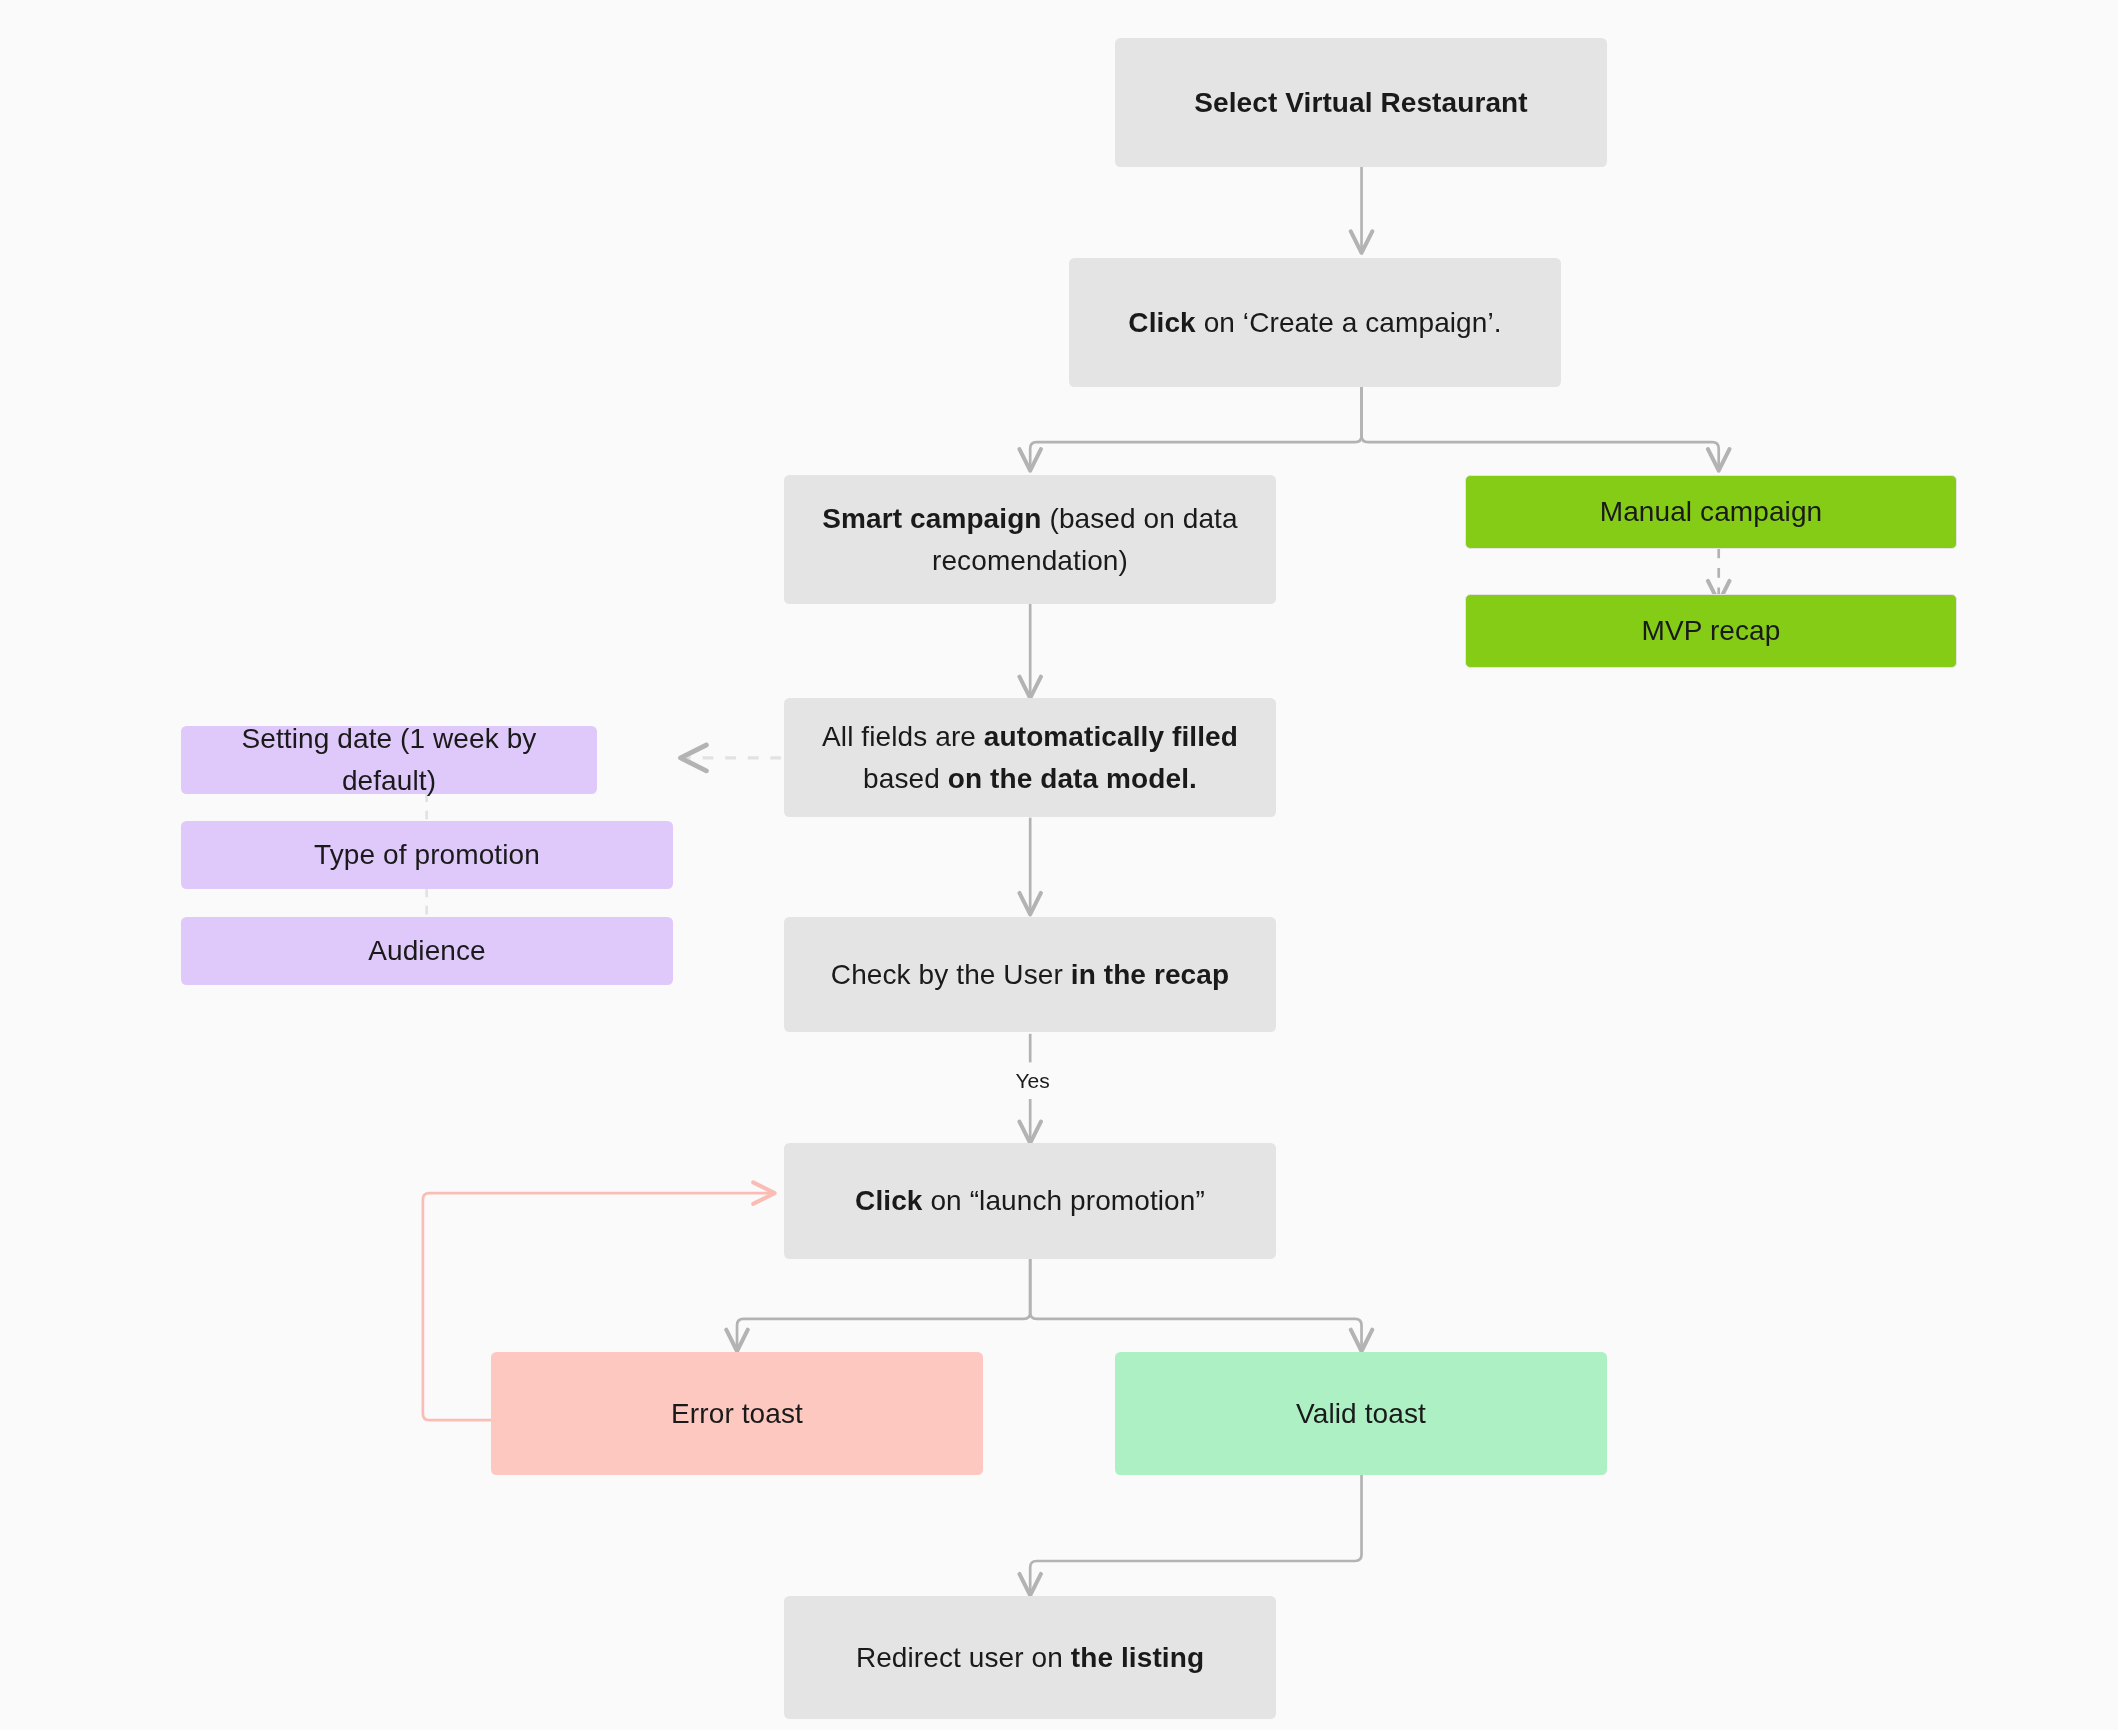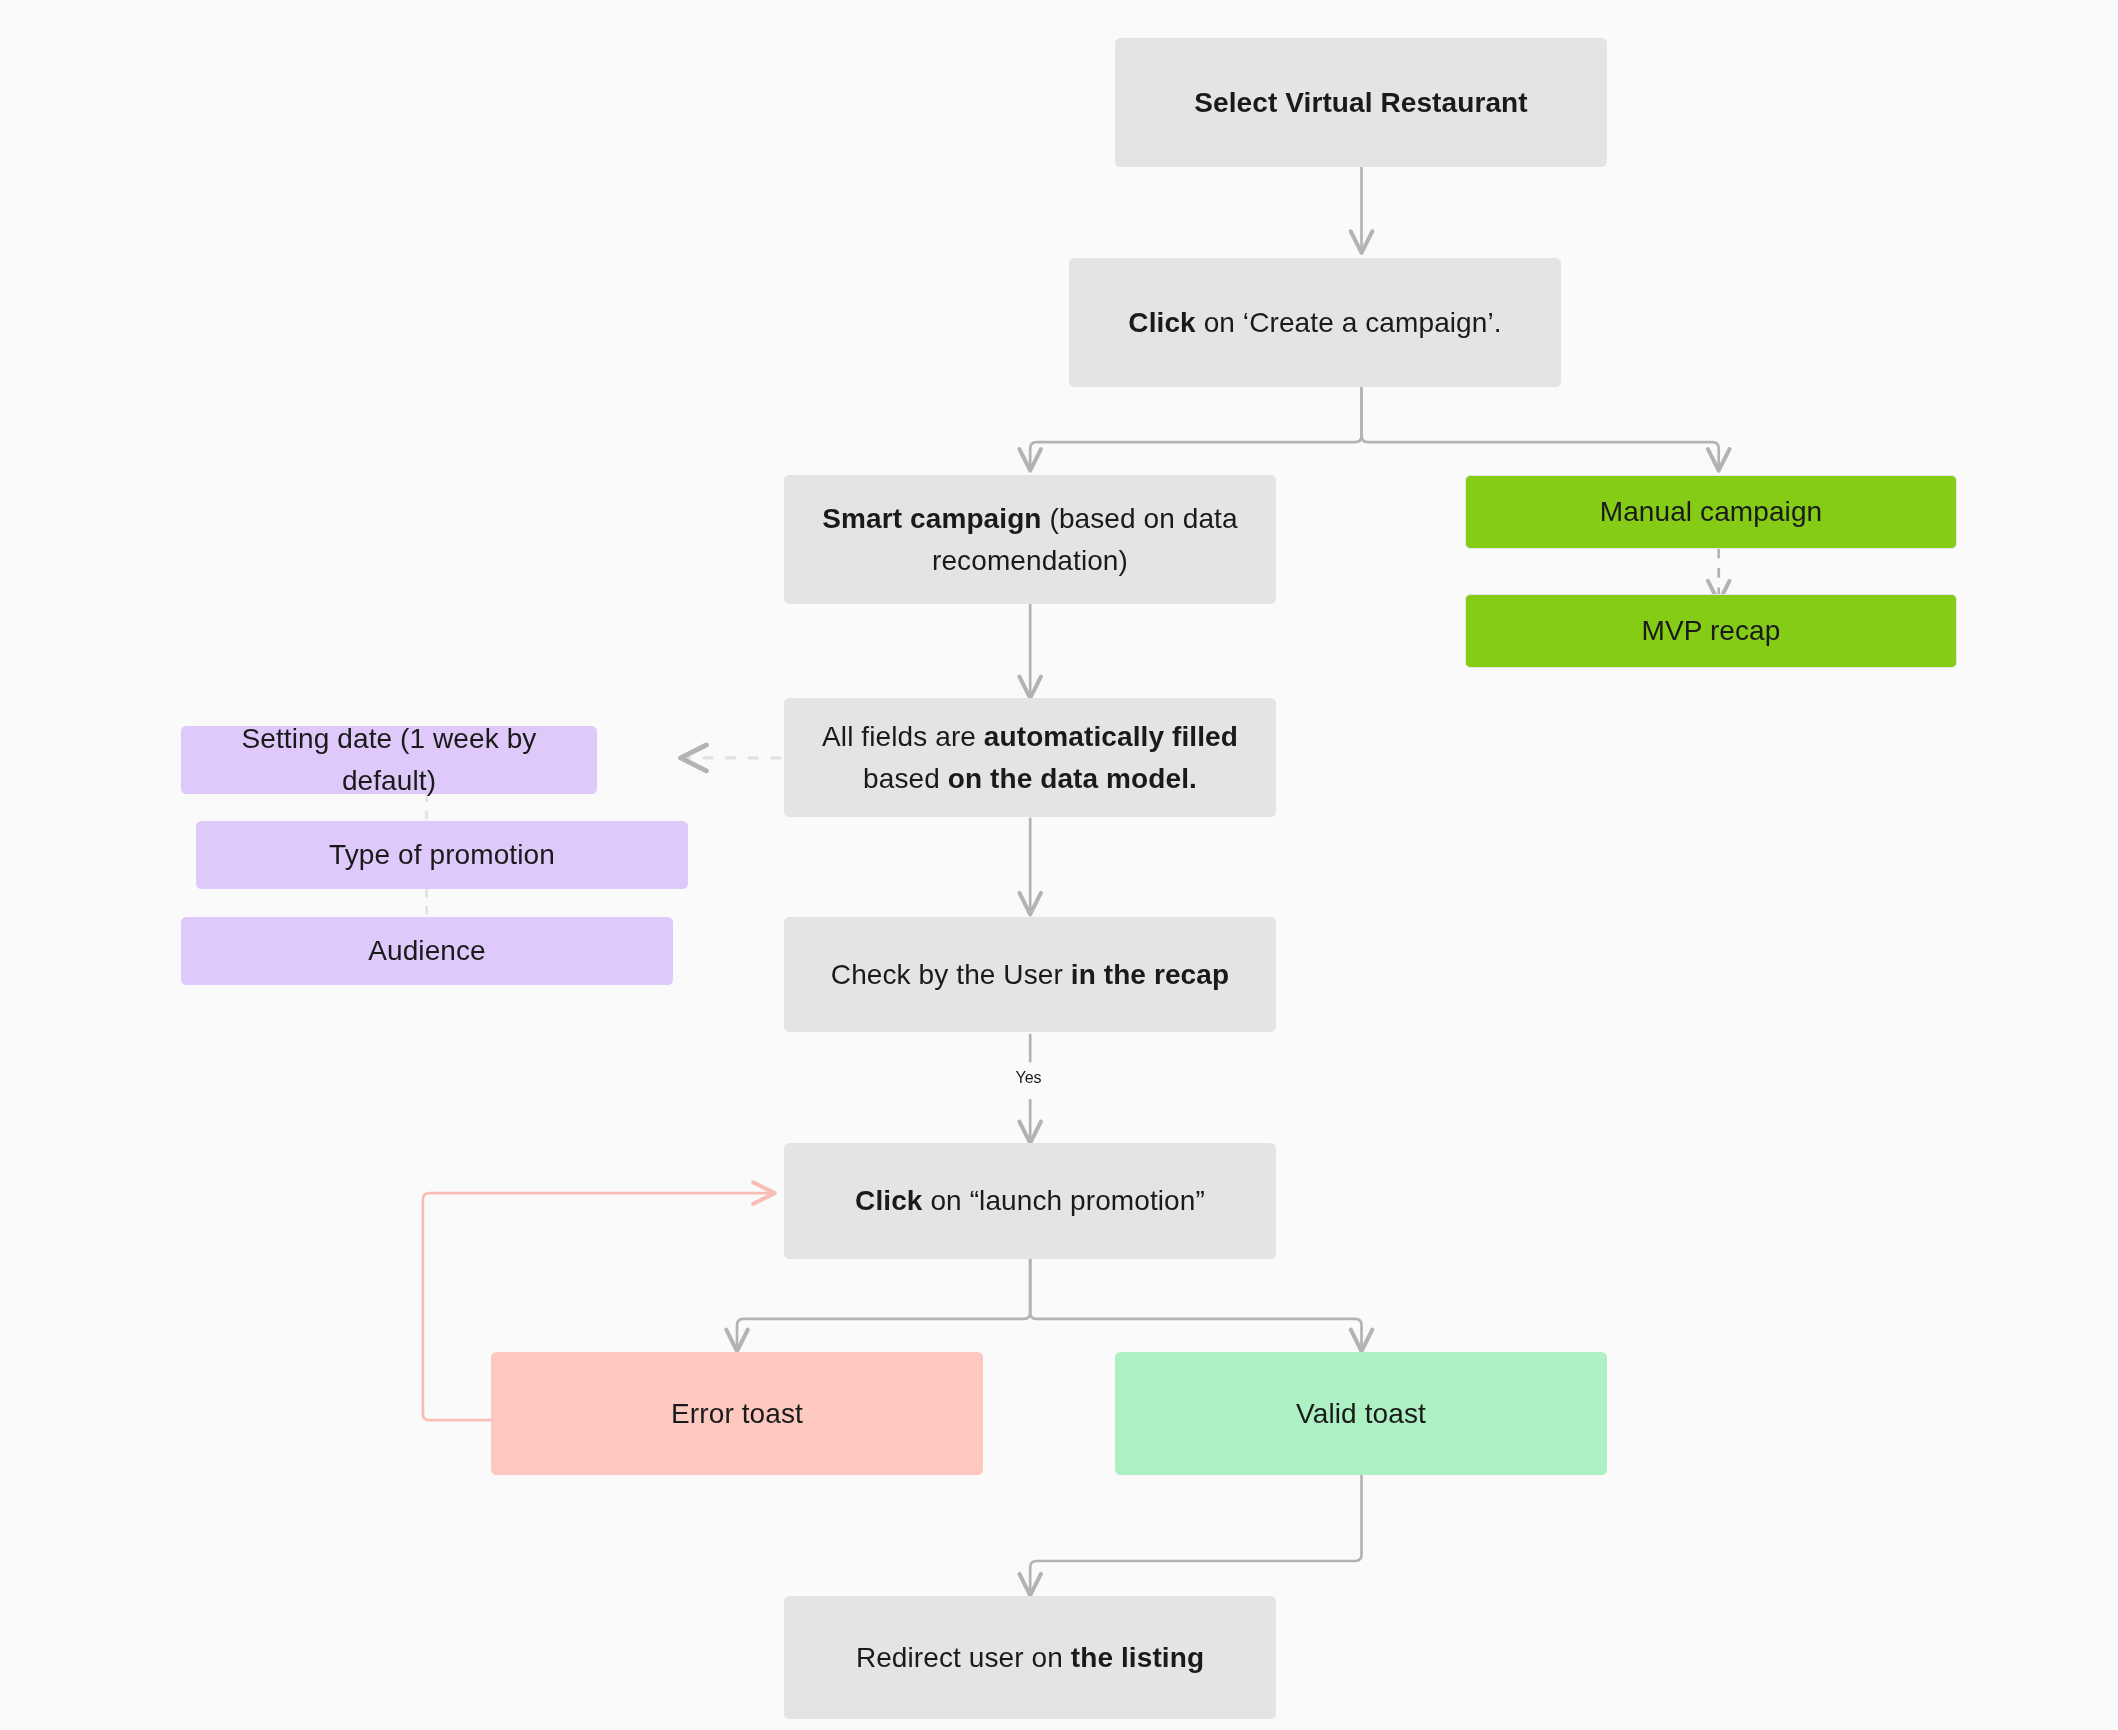--- a/index.html
+++ b/index.html
@@ -40,21 +40,21 @@
   }
   .node .txt { display: block; }
   .node b { font-weight: 700; }
   .n-gray  { background: #E4E4E4; }
   .n-white { background: #84cc16; border: 1.3px solid #E4E4E4; font-weight: 400; }
   .n-purple{ background: #DFC9FB; }
   .n-red   { background: #FCC8C0; }
   .n-green { background: #ACF0C4; }
   .edge-label {
     position: absolute;
-    font-size: 16px;
+    font-size: 21px;
     color: #1A1A1A;
     background: #FAFAFA;
     padding: 1.1px 7.5px;
     white-space: nowrap;
   }
 </style>
 </head>
 <body>
 
 <div id="canvas">
@@ -119,21 +119,21 @@
   </div>
 
   <div class="node n-gray" style="left:784px; top:698px; width:492px; height:119px;">
     <span class="txt"><span>All fields are </span><b>automatically filled</b><span> based </span><b>on the data model.</b></span>
   </div>
 
   <div class="node n-purple" style="left:181px; top:726px; width:416px; height:68px;">
     <span class="txt">Setting date (1 week by default)</span>
   </div>
 
-  <div class="node n-purple" style="left:196px; top:821px; width:492px; height:68px;">
+  <div class="node n-purple" style="left:181px; top:821px; width:492px; height:68px;">
     <span class="txt">Type of promotion</span>
   </div>
 
   <div class="node n-purple" style="left:181px; top:917px; width:492px; height:68px;">
     <span class="txt">Audience</span>
   </div>
 
   <div class="node n-gray" style="left:784px; top:917px; width:492px; height:115px;">
     <span class="txt"><span>Check by the User </span><b>in the recap</b></span>
   </div>

